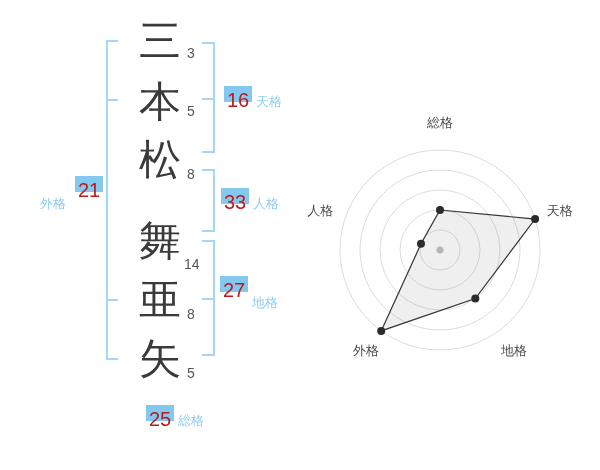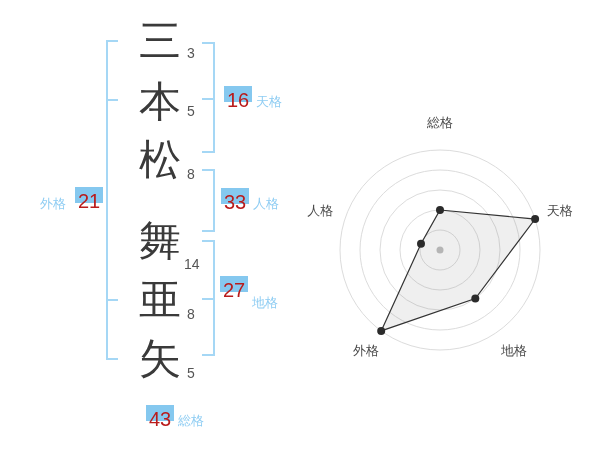--- a/index.html
+++ b/index.html
@@ -76,23 +76,23 @@
   <div class="badge" style="left:224px;top:86px">16</div>
   <div class="badge-label" style="left:256px;top:93px">天格</div>
 
   <div class="badge" style="left:221px;top:188px">33</div>
   <div class="badge-label" style="left:253px;top:195px">人格</div>
 
   <div class="badge" style="left:220px;top:276px">27</div>
   <div class="badge-label" style="left:252px;top:294px">地格</div>
 
   <div class="badge-label" style="left:40px;top:195px">外格</div>
-  <div class="badge" style="left:75px;top:187px">21</div>
+  <div class="badge" style="left:75px;top:176px">21</div>
 
-  <div class="badge" style="left:146px;top:405px">43</div>
+  <div class="badge" style="left:146px;top:405px">25</div>
   <div class="badge-label" style="left:178px;top:412px">総格</div>
 
   <div id="radar-wrap">
     <svg id="radar" width="300" height="280" viewBox="0 0 300 280">
         <circle cx="140" cy="150" r="20" fill="none" stroke="#dcdcdc" stroke-width="1"></circle>
         <circle cx="140" cy="150" r="40" fill="none" stroke="#dcdcdc" stroke-width="1"></circle>
         <circle cx="140" cy="150" r="60" fill="none" stroke="#dcdcdc" stroke-width="1"></circle>
         <circle cx="140" cy="150" r="80" fill="none" stroke="#dcdcdc" stroke-width="1"></circle>
         <circle cx="140" cy="150" r="100" fill="none" stroke="#dcdcdc" stroke-width="1"></circle>
         <polygon points="140.0,110.0 235.1,119.1 175.3,198.5 81.2,230.9 121.0,143.8" fill="rgba(120,120,120,0.12)" stroke="#333333" stroke-width="1.2"></polygon>

